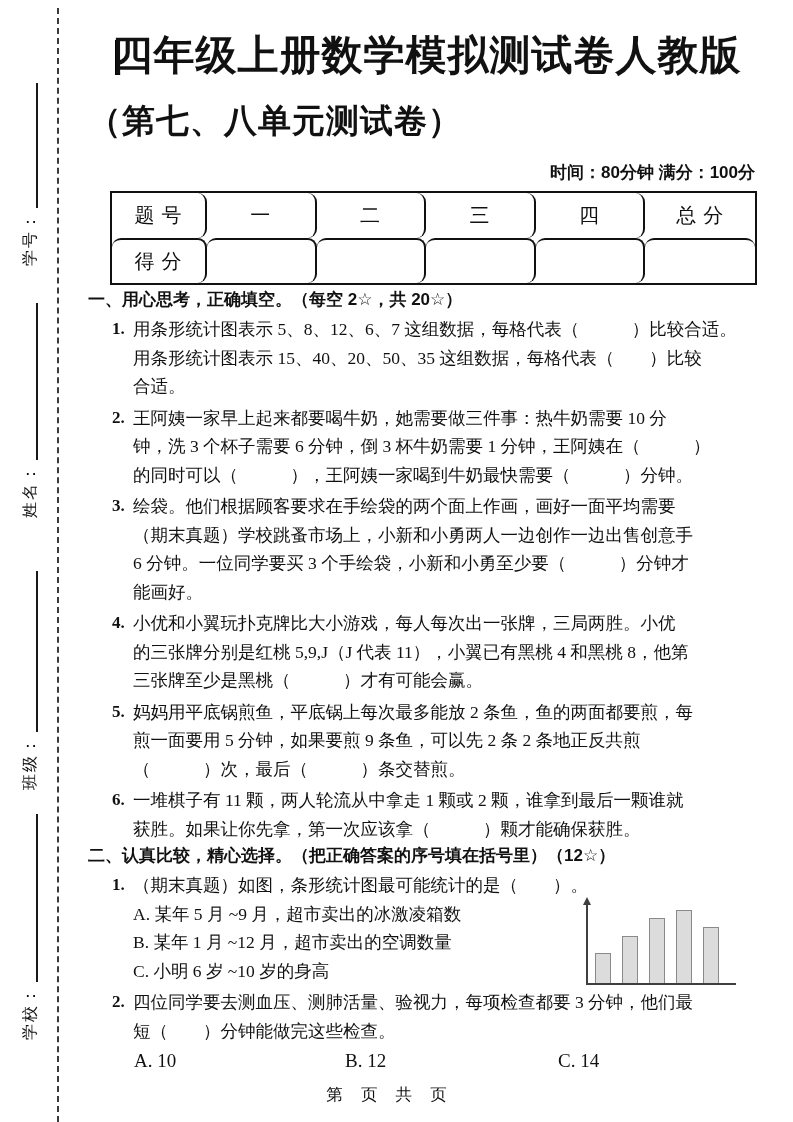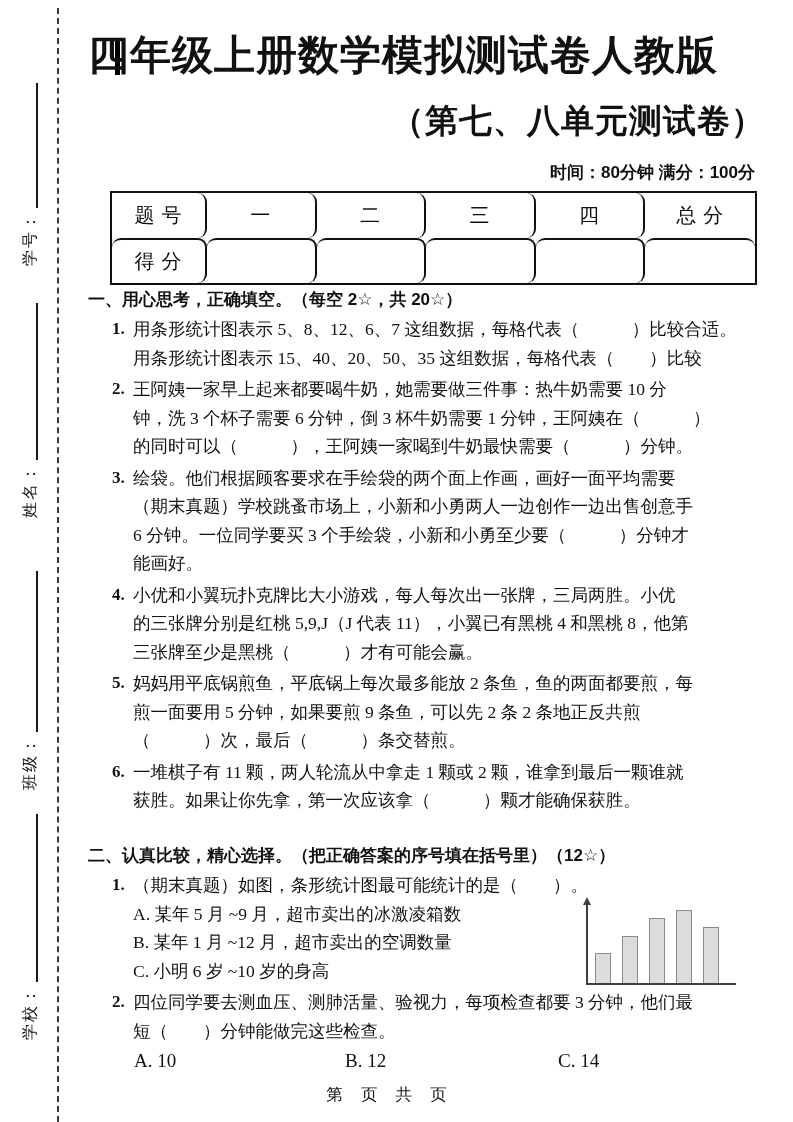--- a/index.html
+++ b/index.html
@@ -16,26 +16,26 @@
     transform:rotate(-90deg);transform-origin:0 0;
     font-size:16px;letter-spacing:2px;white-space:nowrap;
   }
   .side-field .fill-line{flex:1;border-bottom:2px solid #191919;margin-left:4px;margin-bottom:3px;height:0;}
   .sf-id{left:17px;top:266px;width:183px;}
   .sf-name{left:17px;top:518px;width:215px;}
   .sf-class{left:17px;top:790px;width:219px;}
   .sf-school{left:17px;top:1040px;width:226px;}
   
   .title{
-    position:absolute;left:88px;top:28px;width:677px;
+    position:absolute;left:88px;top:28px;width:677px;text-align:center;
     font-family:"Liberation Sans","DejaVu Sans",sans-serif;
     font-size:41px;font-weight:900;letter-spacing:1px;
   }
   .subtitle{
-    position:absolute;left:88px;top:99px;width:677px;text-align:right;
+    position:absolute;left:88px;top:99px;width:677px;text-align:left;
     font-family:"Liberation Sans","DejaVu Sans",sans-serif;
     font-size:33px;font-weight:900;letter-spacing:1px;
   }
   .meta{
     position:absolute;right:38px;top:161px;
     font-family:"Liberation Sans","DejaVu Sans",sans-serif;
     font-size:17px;font-weight:bold;
   }
   
   .score-table{
@@ -124,20 +124,21 @@
     <div class="score-cell"></div>
   </div>
 
   <div class="section sec1">
     <div class="sec-title">一、用心思考，正确填空。（每空 2☆，共 20☆）</div>
 
     <div class="q">
       <span class="qnum">1.</span>
       <div class="qline">用条形统计图表示 5、8、12、6、7 这组数据，每格代表（　　　）比较合适。</div>
       <div class="qline">用条形统计图表示 15、40、20、50、35 这组数据，每格代表（　　）比较</div>
+      <div class="qline">合适。</div>
     </div>
 
     <div class="q">
       <span class="qnum">2.</span>
       <div class="qline">王阿姨一家早上起来都要喝牛奶，她需要做三件事：热牛奶需要 10 分</div>
       <div class="qline">钟，洗 3 个杯子需要 6 分钟，倒 3 杯牛奶需要 1 分钟，王阿姨在（　　　）</div>
       <div class="qline">的同时可以（　　　），王阿姨一家喝到牛奶最快需要（　　　）分钟。</div>
     </div>
 
     <div class="q">

